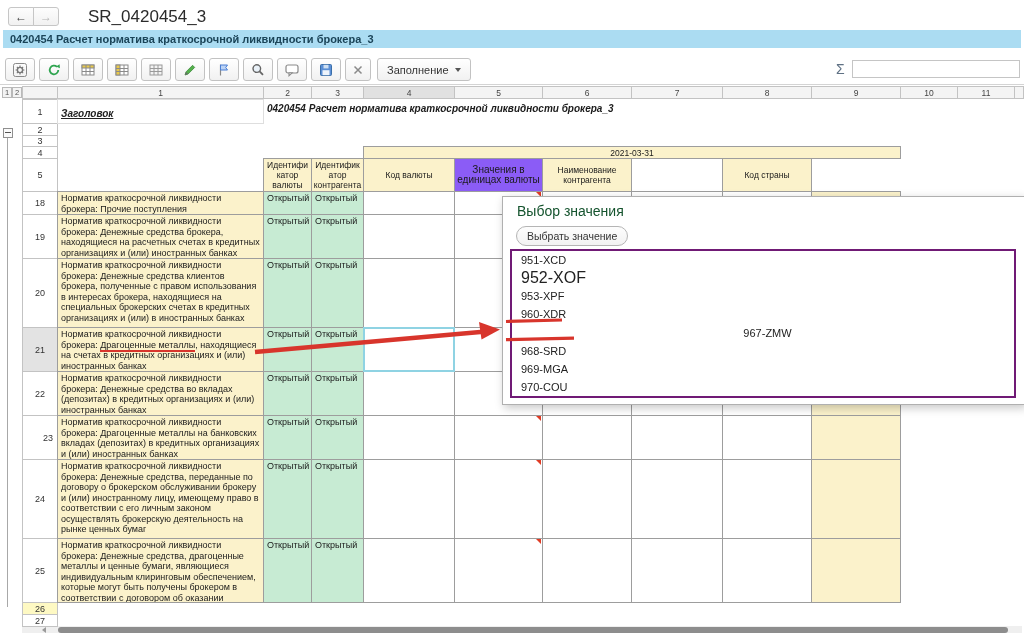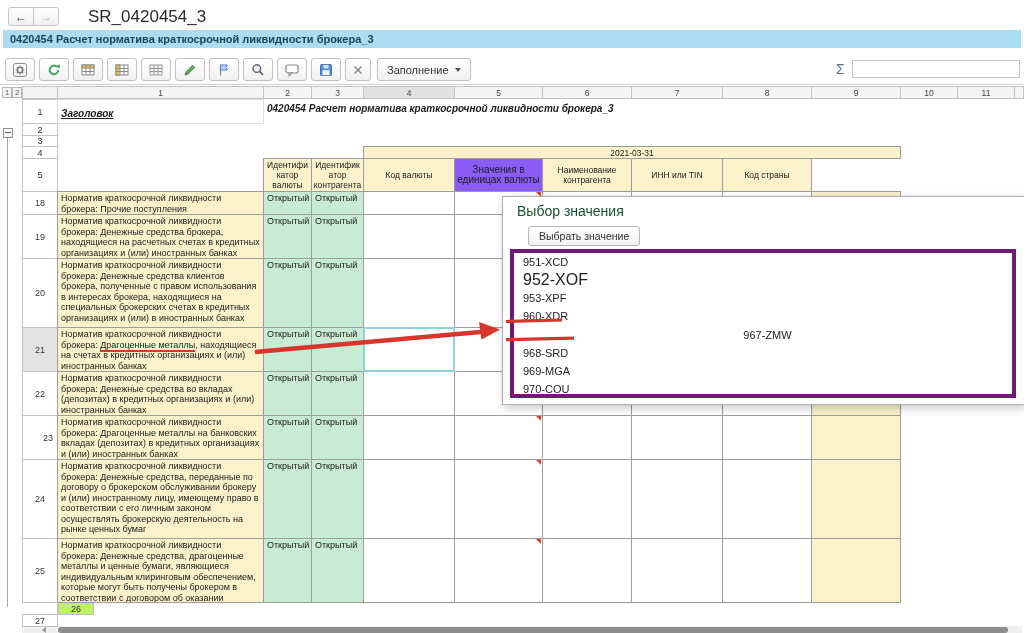--- a/index.html
+++ b/index.html
@@ -25,24 +25,24 @@
   .caret{display:inline-block;width:0;height:0;border-left:3.5px solid transparent;
          border-right:3.5px solid transparent;border-top:4px solid #555;margin-left:6px;}
   #sum-symbol{position:absolute;left:836px;top:61px;font-size:14px;color:#5f7184;}
   #sum-input{position:absolute;left:852px;top:60px;width:168px;height:18px;box-sizing:border-box;
              border:1px solid #c5c5c5;font-size:11px;padding:0 4px;}
   #tb-sep{position:absolute;left:0;top:84px;width:1024px;height:1px;background:#d4d4d4;}
   
   #popup{position:absolute;left:502px;top:196px;width:521px;height:207px;background:#fff;
          border:1px solid #b0b0b0;box-shadow:2px 3px 9px rgba(0,0,0,.22);z-index:5;}
   #popup-title{position:absolute;left:14px;top:6px;font-size:14px;color:#14532d;}
-  #select-btn{position:absolute;left:25px;top:29px;height:20px;padding:0 10px;font-size:10.5px;color:#333;
-              background:linear-gradient(#fdfdfd,#f2f2f2);border:1px solid #b5b5b5;border-radius:3px;
+  #select-btn{position:absolute;left:13px;top:29px;height:20px;padding:0 10px;font-size:10.5px;color:#333;
+              background:linear-gradient(#fdfdfd,#f2f2f2);border:1px solid #b5b5b5;border-radius:10px;
               font-family:inherit;}
-  #popup-list{position:absolute;left:7px;right:8px;top:52px;bottom:6px;border:4px solid #701a75;overflow:hidden;}
+  #popup-list{position:absolute;left:7px;right:8px;top:52px;bottom:6px;border:2px solid #701a75;overflow:hidden;}
   
   #annot{position:absolute;left:0;top:0;width:1024px;height:633px;z-index:10;pointer-events:none;}
   
   #hscroll-track{position:absolute;left:22px;top:626px;width:1000px;height:7px;background:#efefef;}
   #hscroll-thumb{position:absolute;left:58px;top:627px;width:950px;height:6px;border-radius:3px;background:#8d8d8d;}
   #hscroll-left{position:absolute;left:42px;top:627px;width:0;height:0;
                 border-top:3px solid transparent;border-bottom:3px solid transparent;border-right:4px solid #9a9a9a;}
 </style>
 </head>
 <body>
@@ -175,31 +175,30 @@
       <div style="position: absolute; box-sizing: border-box; left: 22px; top: 146px; width: 36px; height: 13px; display: flex; align-items: center; justify-content: center; text-align: center; border: 1px solid rgb(195, 195, 195); background: rgb(255, 255, 255); font-size: 9px; color: rgb(51, 51, 51);">4</div>
       <div style="position: absolute; box-sizing: border-box; left: 22px; top: 158px; width: 36px; height: 34px; display: flex; align-items: center; justify-content: center; text-align: center; border: 1px solid rgb(195, 195, 195); background: rgb(255, 255, 255); font-size: 9px; color: rgb(51, 51, 51);">5</div>
       <div style="position: absolute; box-sizing: border-box; left: 22px; top: 191px; width: 36px; height: 24px; display: flex; align-items: center; justify-content: center; text-align: center; border: 1px solid rgb(195, 195, 195); background: rgb(255, 255, 255); font-size: 9px; color: rgb(51, 51, 51);">18</div>
       <div style="position: absolute; box-sizing: border-box; left: 22px; top: 214px; width: 36px; height: 45px; display: flex; align-items: center; justify-content: center; text-align: center; border: 1px solid rgb(195, 195, 195); background: rgb(255, 255, 255); font-size: 9px; color: rgb(51, 51, 51);">19</div>
       <div style="position: absolute; box-sizing: border-box; left: 22px; top: 258px; width: 36px; height: 70px; display: flex; align-items: center; justify-content: center; text-align: center; border: 1px solid rgb(195, 195, 195); background: rgb(255, 255, 255); font-size: 9px; color: rgb(51, 51, 51);">20</div>
       <div style="position: absolute; box-sizing: border-box; left: 22px; top: 327px; width: 36px; height: 45px; display: flex; align-items: center; justify-content: center; text-align: center; border: 1px solid rgb(195, 195, 195); background: rgb(227, 227, 227); font-size: 9px; color: rgb(51, 51, 51);">21</div>
       <div style="position: absolute; box-sizing: border-box; left: 22px; top: 371px; width: 36px; height: 45px; display: flex; align-items: center; justify-content: center; text-align: center; border: 1px solid rgb(195, 195, 195); background: rgb(255, 255, 255); font-size: 9px; color: rgb(51, 51, 51);">22</div>
       <div style="position: absolute; box-sizing: border-box; left: 22px; top: 415px; width: 52px; height: 45px; display: flex; align-items: center; justify-content: center; text-align: center; border: 1px solid rgb(195, 195, 195); background: rgb(255, 255, 255); font-size: 9px; color: rgb(51, 51, 51);">23</div>
       <div style="position: absolute; box-sizing: border-box; left: 22px; top: 459px; width: 36px; height: 80px; display: flex; align-items: center; justify-content: center; text-align: center; border: 1px solid rgb(195, 195, 195); background: rgb(255, 255, 255); font-size: 9px; color: rgb(51, 51, 51);">24</div>
       <div style="position: absolute; box-sizing: border-box; left: 22px; top: 538px; width: 36px; height: 65px; display: flex; align-items: center; justify-content: center; text-align: center; border: 1px solid rgb(195, 195, 195); background: rgb(255, 255, 255); font-size: 9px; color: rgb(51, 51, 51);">25</div>
-      <div style="position: absolute; box-sizing: border-box; left: 22px; top: 602px; width: 36px; height: 13px; display: flex; align-items: center; justify-content: center; text-align: center; border: 1px solid rgb(195, 195, 195); background: #bef264; font-size: 9px; color: rgb(51, 51, 51); margin-left: 36px;">26</div>
+      <div style="position: absolute; box-sizing: border-box; left: 22px; top: 602px; width: 36px; height: 13px; display: flex; align-items: center; justify-content: center; text-align: center; border: 1px solid rgb(195, 195, 195); background: #fef9c3; font-size: 9px; color: rgb(51, 51, 51);">26</div>
       <div style="position: absolute; box-sizing: border-box; left: 22px; top: 614px; width: 36px; height: 13px; display: flex; align-items: center; justify-content: center; text-align: center; border: 1px solid rgb(195, 195, 195); background: rgb(255, 255, 255); font-size: 9px; color: rgb(51, 51, 51);">27</div>
       <div style="position: absolute; box-sizing: border-box; left: 57px; top: 99px; width: 207px; height: 25px; border: 1px solid rgb(222, 222, 222); background: rgb(255, 255, 255); padding: 3px;"><span style="font-size: 10px; font-weight: bold; font-style: italic; text-decoration: underline; color: rgb(34, 34, 34);">Заголовок</span></div>
       <div style="position: absolute; box-sizing: border-box; left: 267px; top: 103px; font-size: 10px; font-weight: bold; font-style: italic; white-space: nowrap; color: rgb(28, 28, 28);">0420454 Расчет норматива краткосрочной ликвидности брокера_3</div>
       <div style="position: absolute; box-sizing: border-box; left: 363px; top: 146px; width: 538px; height: 13px; display: flex; align-items: center; justify-content: center; text-align: center; border: 1px solid rgb(157, 157, 157); background: rgb(251, 242, 203); font-size: 8.5px;">2021-03-31</div>
       <div style="position: absolute; box-sizing: border-box; left: 263px; top: 158px; width: 49px; height: 34px; display: flex; align-items: center; justify-content: center; text-align: center; border: 1px solid rgb(157, 157, 157); background: rgb(251, 242, 203); font-size: 8.5px; line-height: 10px; padding: 0px 2px;">Идентифи катор валюты</div>
       <div style="position: absolute; box-sizing: border-box; left: 311px; top: 158px; width: 53px; height: 34px; display: flex; align-items: center; justify-content: center; text-align: center; border: 1px solid rgb(157, 157, 157); background: rgb(251, 242, 203); font-size: 8.5px; line-height: 10px; padding: 0px 2px;">Идентифик атор контрагента</div>
       <div style="position: absolute; box-sizing: border-box; left: 363px; top: 158px; width: 92px; height: 34px; display: flex; align-items: center; justify-content: center; text-align: center; border: 1px solid rgb(157, 157, 157); background: rgb(251, 242, 203); font-size: 8.5px; line-height: 10px; padding: 0px 2px;">Код валюты</div>
       <div style="position: absolute; box-sizing: border-box; left: 454px; top: 158px; width: 89px; height: 34px; display: flex; align-items: center; justify-content: center; text-align: center; border: 1px solid rgb(157, 157, 157); background: #8b5cf6; font-size: 10px; line-height: 10px; padding: 0px 2px;">Значения в единицах валюты</div>
       <div style="position: absolute; box-sizing: border-box; left: 542px; top: 158px; width: 90px; height: 34px; display: flex; align-items: center; justify-content: center; text-align: center; border: 1px solid rgb(157, 157, 157); background: rgb(251, 242, 203); font-size: 8.5px; line-height: 10px; padding: 0px 2px;">Наименование контрагента</div>
-      <div style="position: absolute; box-sizing: border-box; left: 631px; top: 158px; width: 92px; height: 34px; display: flex; align-items: center; justify-content: center; text-align: center; border: 1px solid rgb(157, 157, 157); background: rgb(251, 242, 203); font-size: 8.5px; line-height: 10px; padding: 0px 2px;">ИНН или TIN</div>
       <div style="position: absolute; box-sizing: border-box; left: 722px; top: 158px; width: 90px; height: 34px; display: flex; align-items: center; justify-content: center; text-align: center; border: 1px solid rgb(157, 157, 157); background: rgb(251, 242, 203); font-size: 8.5px; line-height: 10px; padding: 0px 2px;">Код страны</div>
       <div style="position: absolute; box-sizing: border-box; left: 57px; top: 191px; width: 207px; height: 24px; font-size: 9px; line-height: 10.5px; padding: 1px 3px; overflow: hidden; border: 1px solid rgb(157, 157, 157); background: rgb(251, 242, 203);">Норматив краткосрочной ликвидности брокера: Прочие поступления</div>
       <div style="position: absolute; box-sizing: border-box; left: 263px; top: 191px; width: 49px; height: 24px; font-size: 9px; line-height: 10.5px; padding: 1px 3px; overflow: hidden; border: 1px solid rgb(157, 157, 157); background: rgb(199, 235, 211);">Открытый</div>
       <div style="position: absolute; box-sizing: border-box; left: 311px; top: 191px; width: 53px; height: 24px; font-size: 9px; line-height: 10.5px; padding: 1px 3px; overflow: hidden; border: 1px solid rgb(157, 157, 157); background: rgb(199, 235, 211);">Открытый</div>
       <div style="position: absolute; box-sizing: border-box; left: 363px; top: 191px; width: 92px; height: 24px; border: 1px solid rgb(157, 157, 157); background: rgb(255, 255, 255);"></div>
       <div style="position: absolute; box-sizing: border-box; left: 454px; top: 191px; width: 89px; height: 24px; border: 1px solid rgb(157, 157, 157); background: rgb(255, 255, 255);"></div>
       <div style="position: absolute; box-sizing: border-box; left: 542px; top: 191px; width: 90px; height: 24px; border: 1px solid rgb(157, 157, 157); background: rgb(255, 255, 255);"></div>
       <div style="position: absolute; box-sizing: border-box; left: 631px; top: 191px; width: 92px; height: 24px; border: 1px solid rgb(157, 157, 157); background: rgb(255, 255, 255);"></div>
       <div style="position: absolute; box-sizing: border-box; left: 722px; top: 191px; width: 90px; height: 24px; border: 1px solid rgb(157, 157, 157); background: rgb(255, 255, 255);"></div>
       <div style="position: absolute; box-sizing: border-box; left: 811px; top: 191px; width: 90px; height: 24px; border: 1px solid rgb(157, 157, 157); background: rgb(251, 242, 203);"></div>

